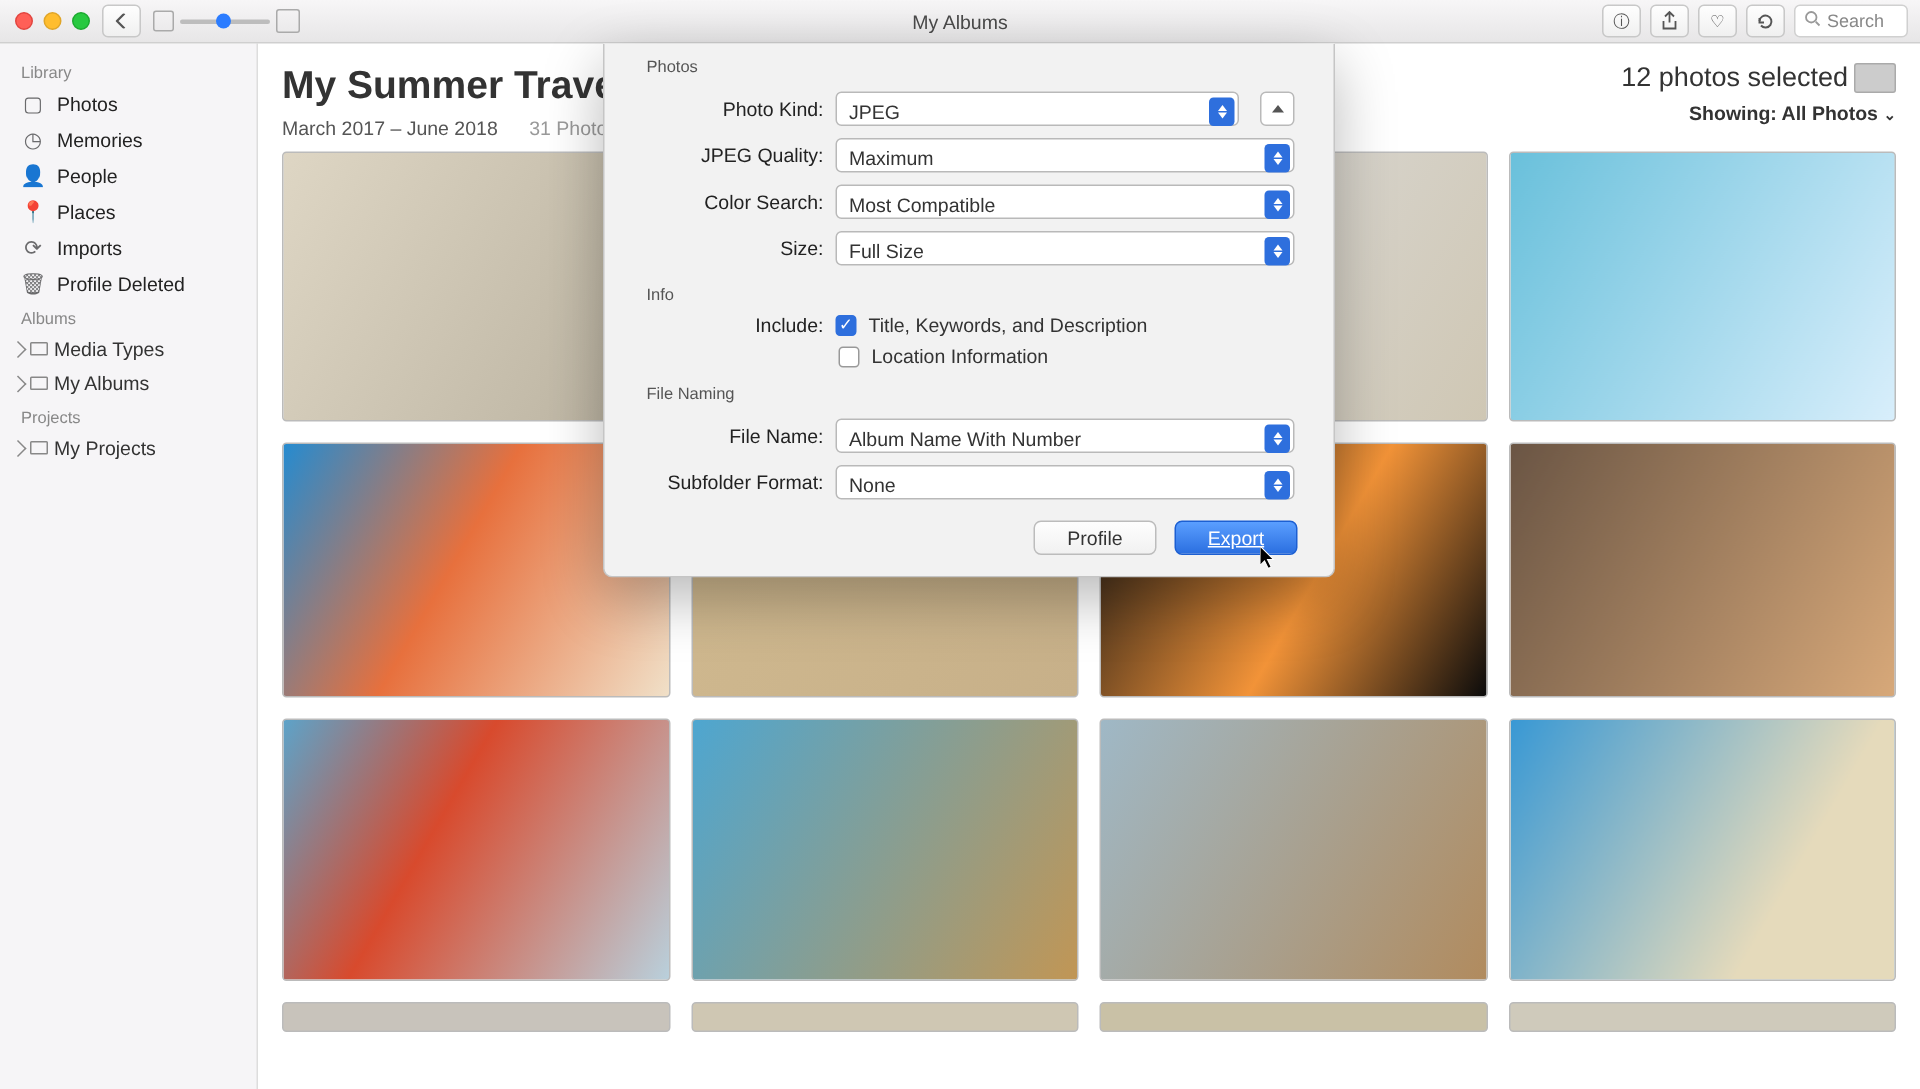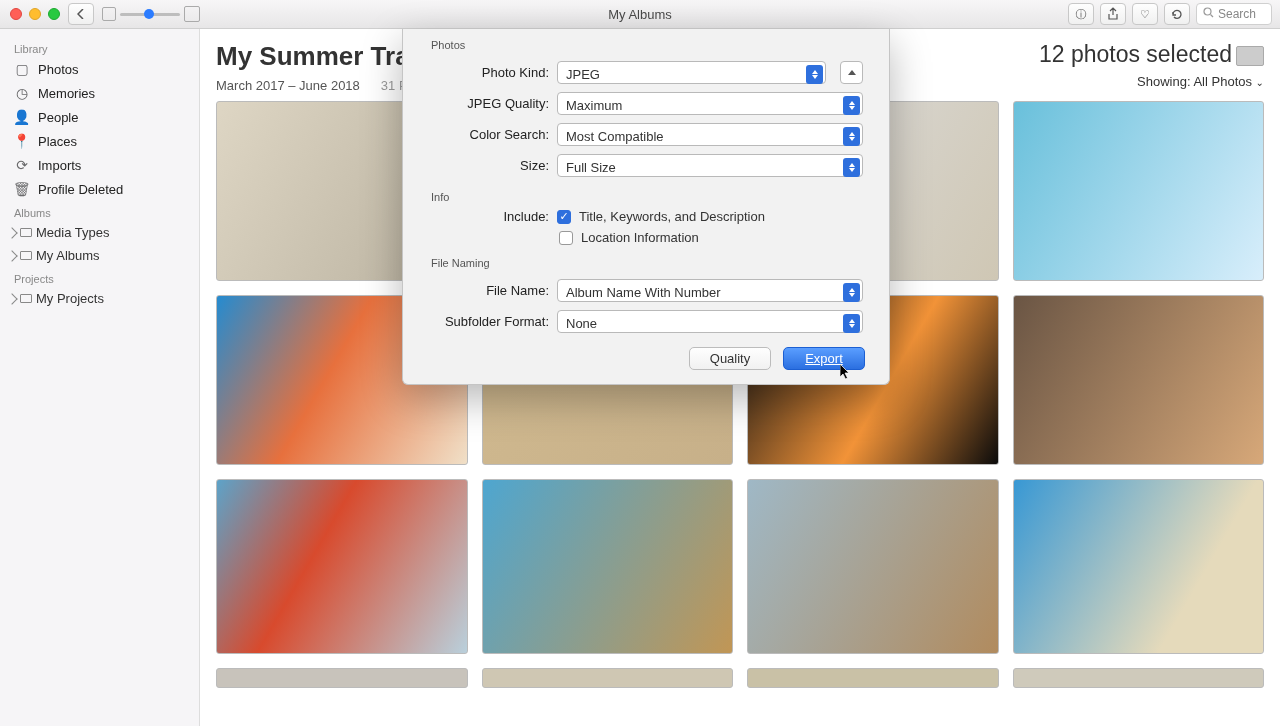--- a/index.html
+++ b/index.html
@@ -44,41 +44,41 @@
   }
   .toolbar-right{margin-left:auto;display:flex;gap:6px;align-items:center;}
   .search-box{
     width:76px;height:22px;border:1px solid #d0d0d0;border-radius:4px;
     display:flex;align-items:center;gap:4px;padding:0 6px;font-size:12px;color:#888;
     background:#fff;
   }
   
   .main{display:flex;height:calc(726px - 29px);}
   .sidebar{
-    width:200px;background:#f6f5f7;border-right:1px solid #ddd;
+    width:172px;background:#f6f5f7;border-right:1px solid #ddd;
     padding:8px 4px;font-size:13px;
   }
   .sb-header{font-size:11px;color:#888;padding:6px 10px 2px;}
   .sb-item{
     display:flex;align-items:center;gap:8px;padding:4px 10px;border-radius:4px;color:#222;
   }
   .sb-item .ico{width:16px;color:#6a6a6c;font-size:14px;display:inline-flex;justify-content:center;}
   .sb-sub{display:flex;align-items:center;gap:4px;padding:4px 4px;}
   .disclosure{width:8px;height:8px;border-right:1.5px solid #888;border-bottom:1.5px solid #888;transform:rotate(-45deg);}
   .folder-ico{width:12px;height:9px;border:1px solid #888;border-radius:1px;display:inline-block;}
 
   
   .content{flex:1;overflow:hidden;padding:12px 16px;position:relative;}
   .album-head{display:flex;justify-content:space-between;align-items:flex-start;margin-bottom:8px;}
   .album-title{font-size:26px;font-weight:700;}
   .album-sub{display:flex;gap:21px;margin-top:6px;font-size:13px;color:#555;}
   .album-sub .count{color:#999;}
   .head-right{text-align:right;font-size:14px;color:#333;}
-  .head-right .sel{font-size:23px;margin-bottom:6px;}
-  .head-right .showing{font-size:13px;color:#333;}
+  .head-right .sel{font-size:18px;margin-bottom:6px;}
+  .head-right .showing{font-size:13px;color:#333;font-weight:bold;}
   .thumb-ph{display:inline-block;width:28px;height:20px;background:#ccc;border:1px solid #aaa;vertical-align:middle;margin-left:4px;border-radius:2px;}
 
   .grid{display:grid;grid-template-columns:repeat(4, 1fr);gap:14px;margin-top:4px;}
   .ph{height:180px;border-radius:3px;border:1px solid #bbb;}
   .row2 .ph{height:170px;}
   .row3 .ph{height:175px;}
   .row4 .ph{height:20px;}
 
   
   .p1{background:linear-gradient(120deg,#ded6c4,#b9b19f);}
@@ -327,21 +327,21 @@
   </div>
   <div class="dlg-row">
     <div class="dlg-label">Subfolder Format:</div>
     <div class="dlg-select">
         <span>None</span>
         <span class="sel-arrows"></span>
       </div>
   </div>
 
   <div class="dlg-buttons">
-    <div class="btn">Quality</div>
+    <div class="btn">Profile</div>
     <div class="btn primary">Export</div>
   </div>
 </div>
 
 <div class="cursor">
   <svg width="12" height="16" viewBox="0 0 12 16">
       <path d="M0 0 L0 13 L3 10 L5.5 15 L7.5 14 L5 9 L9 9 Z" fill="#000" stroke="#fff" stroke-width="0.7"></path>
     </svg>
 </div>
 

